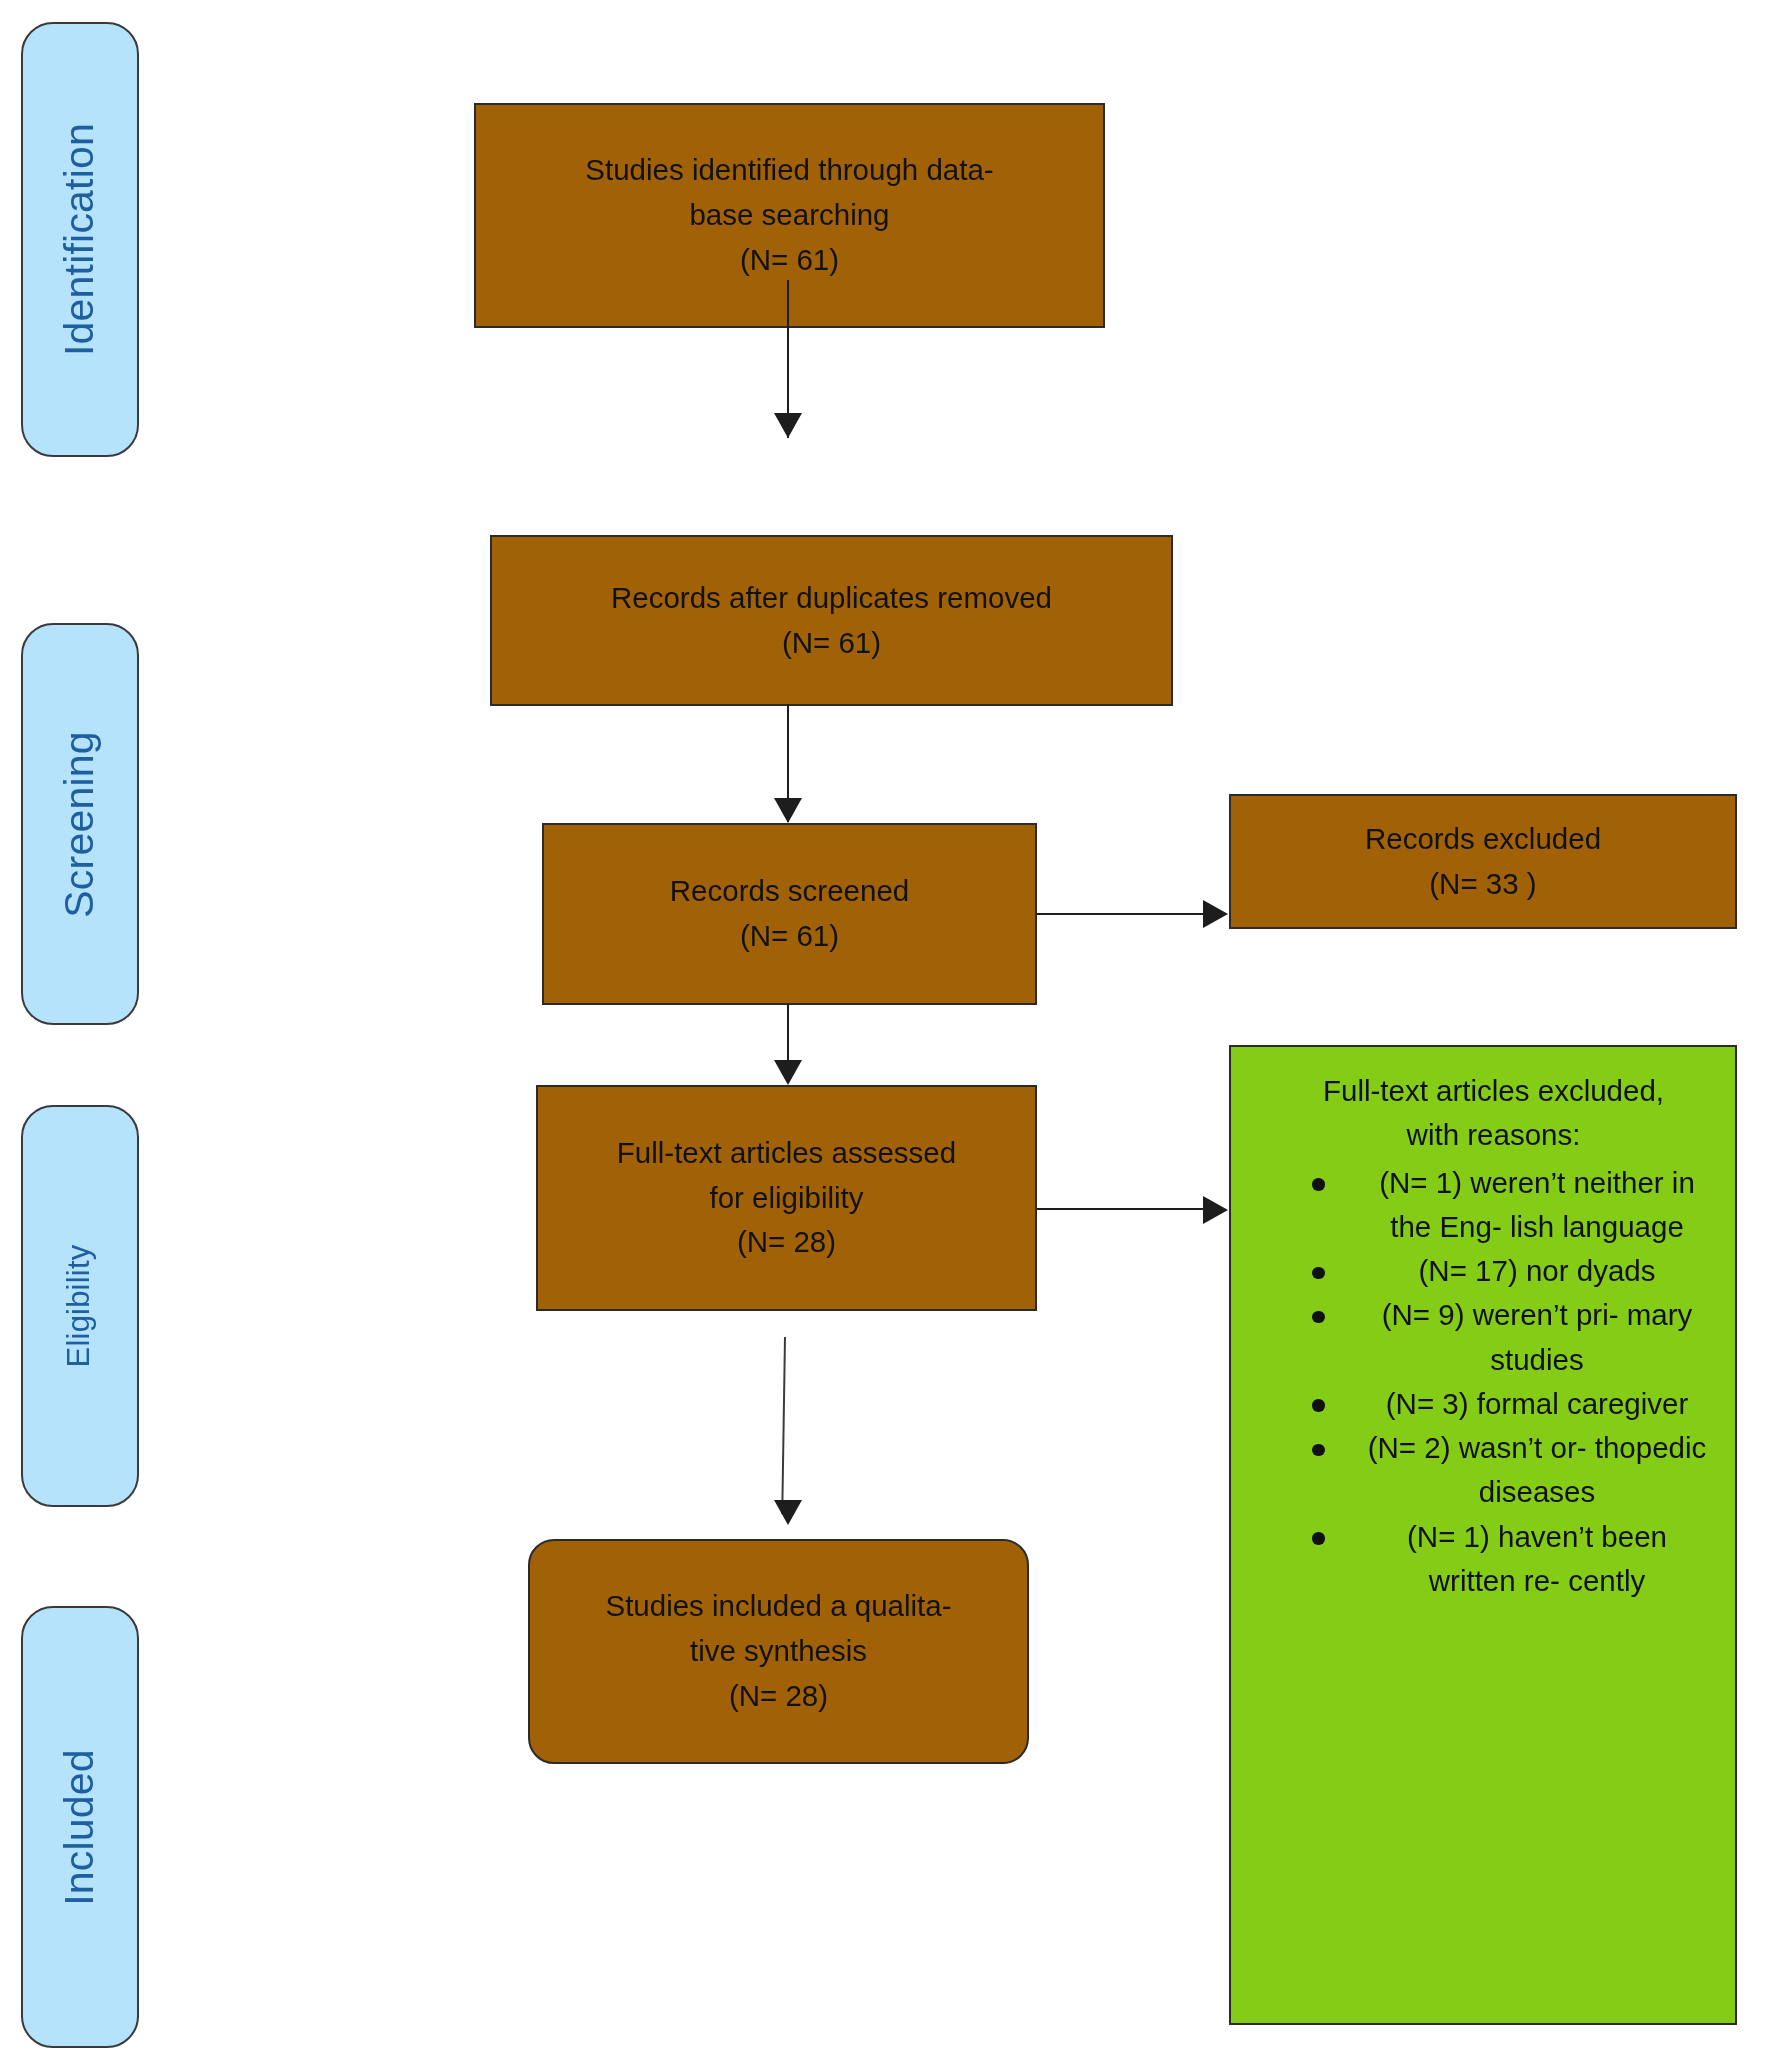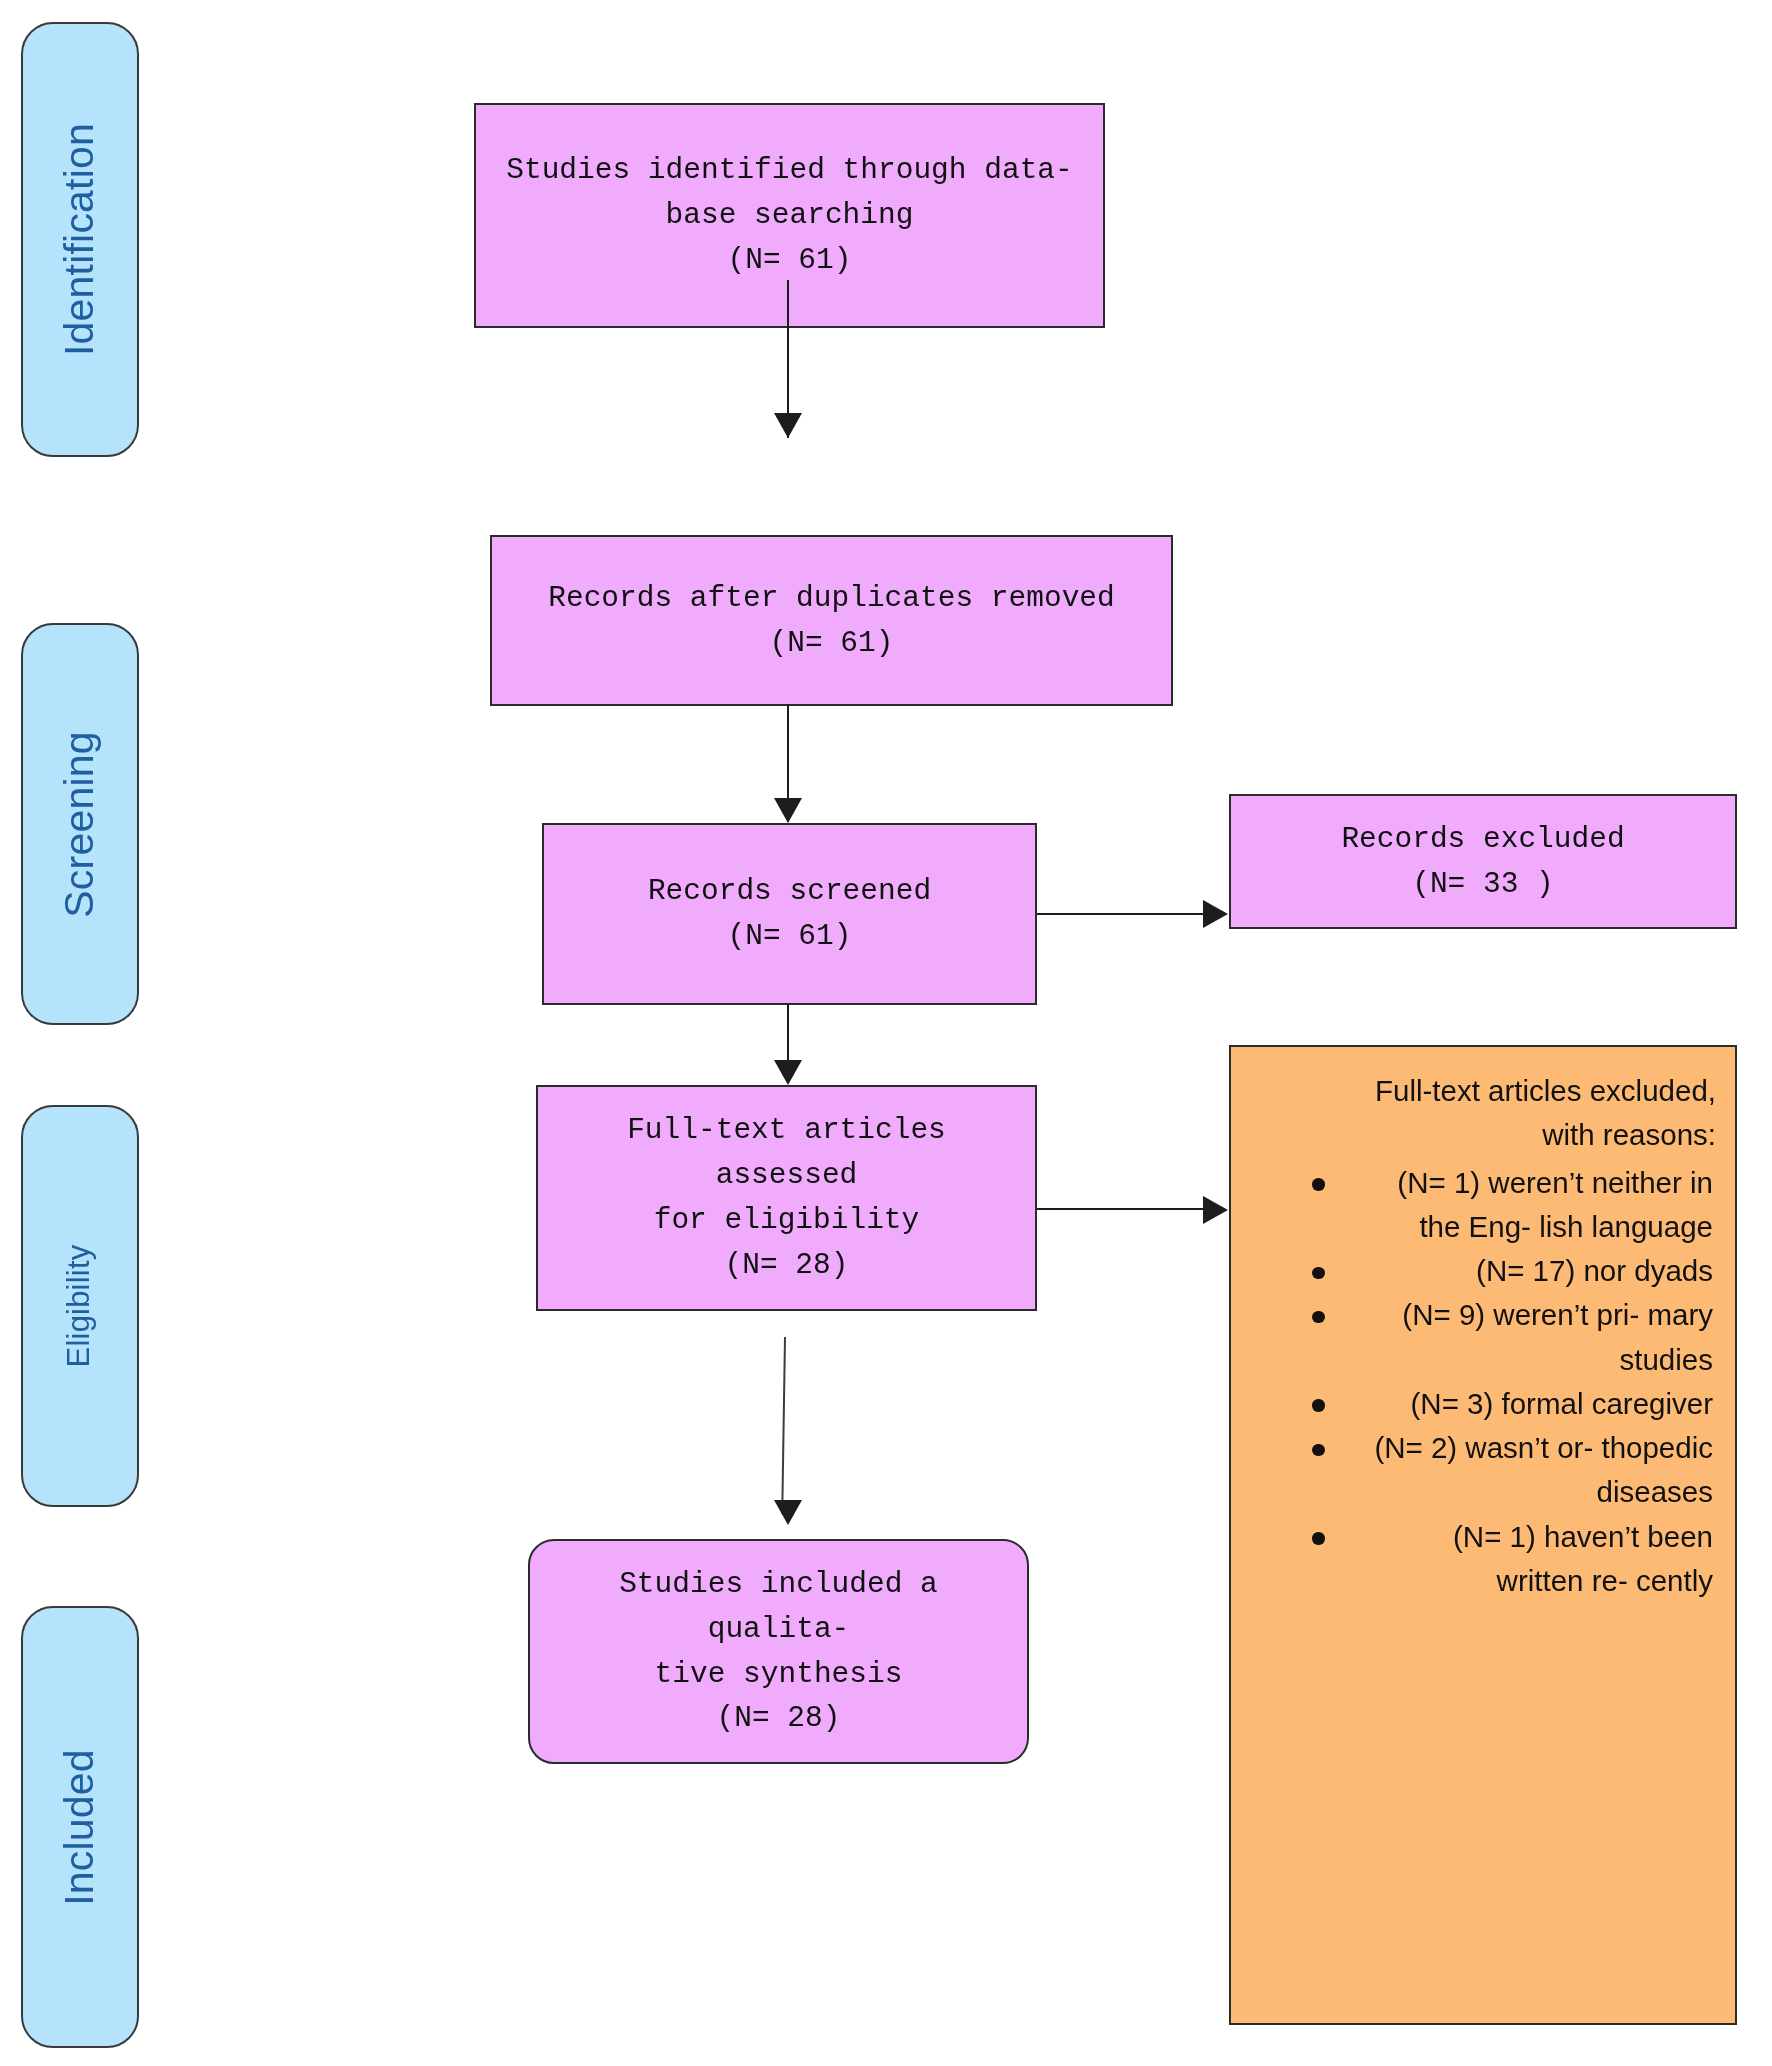--- a/index.html
+++ b/index.html
@@ -35,46 +35,45 @@
     white-space: nowrap;
     color: #1f5fa0;
     font-weight: 400;
     letter-spacing: 0.2px;
     font-family: "Liberation Sans", sans-serif;
   }
 
   
   .flow-box {
     position: absolute;
-    background: #f0abfc;
+    background: #a16207;
     border: 2.9px solid #2b2b2b;
     box-sizing: border-box;
     display: flex;
     flex-direction: column;
     align-items: center;
     justify-content: center;
     color: #111111;
     font-size: 29.5px;
     line-height: 1.52;
     text-align: center;
     padding: 4.4px 10.3px;
-    font-family: Liberation Mono, monospace;
   }
   .flow-box .line { display: block; }
 
   
   .reasons-box {
     position: absolute;
-    background: #fdba74;
+    background: #84cc16;
     border: 2.9px solid #2b2b2b;
     box-sizing: border-box;
     color: #111111;
     font-size: 29.5px;
     line-height: 1.50;
-    text-align: right;
+    text-align: center;
     padding: 22px 19px 16px 40px;
   }
   .reasons-box .heading-line { display: block; }
   .reasons-list {
     list-style: none;
     margin: 3px;
     padding: 0;
   }
   .reasons-list li {
     position: relative;

